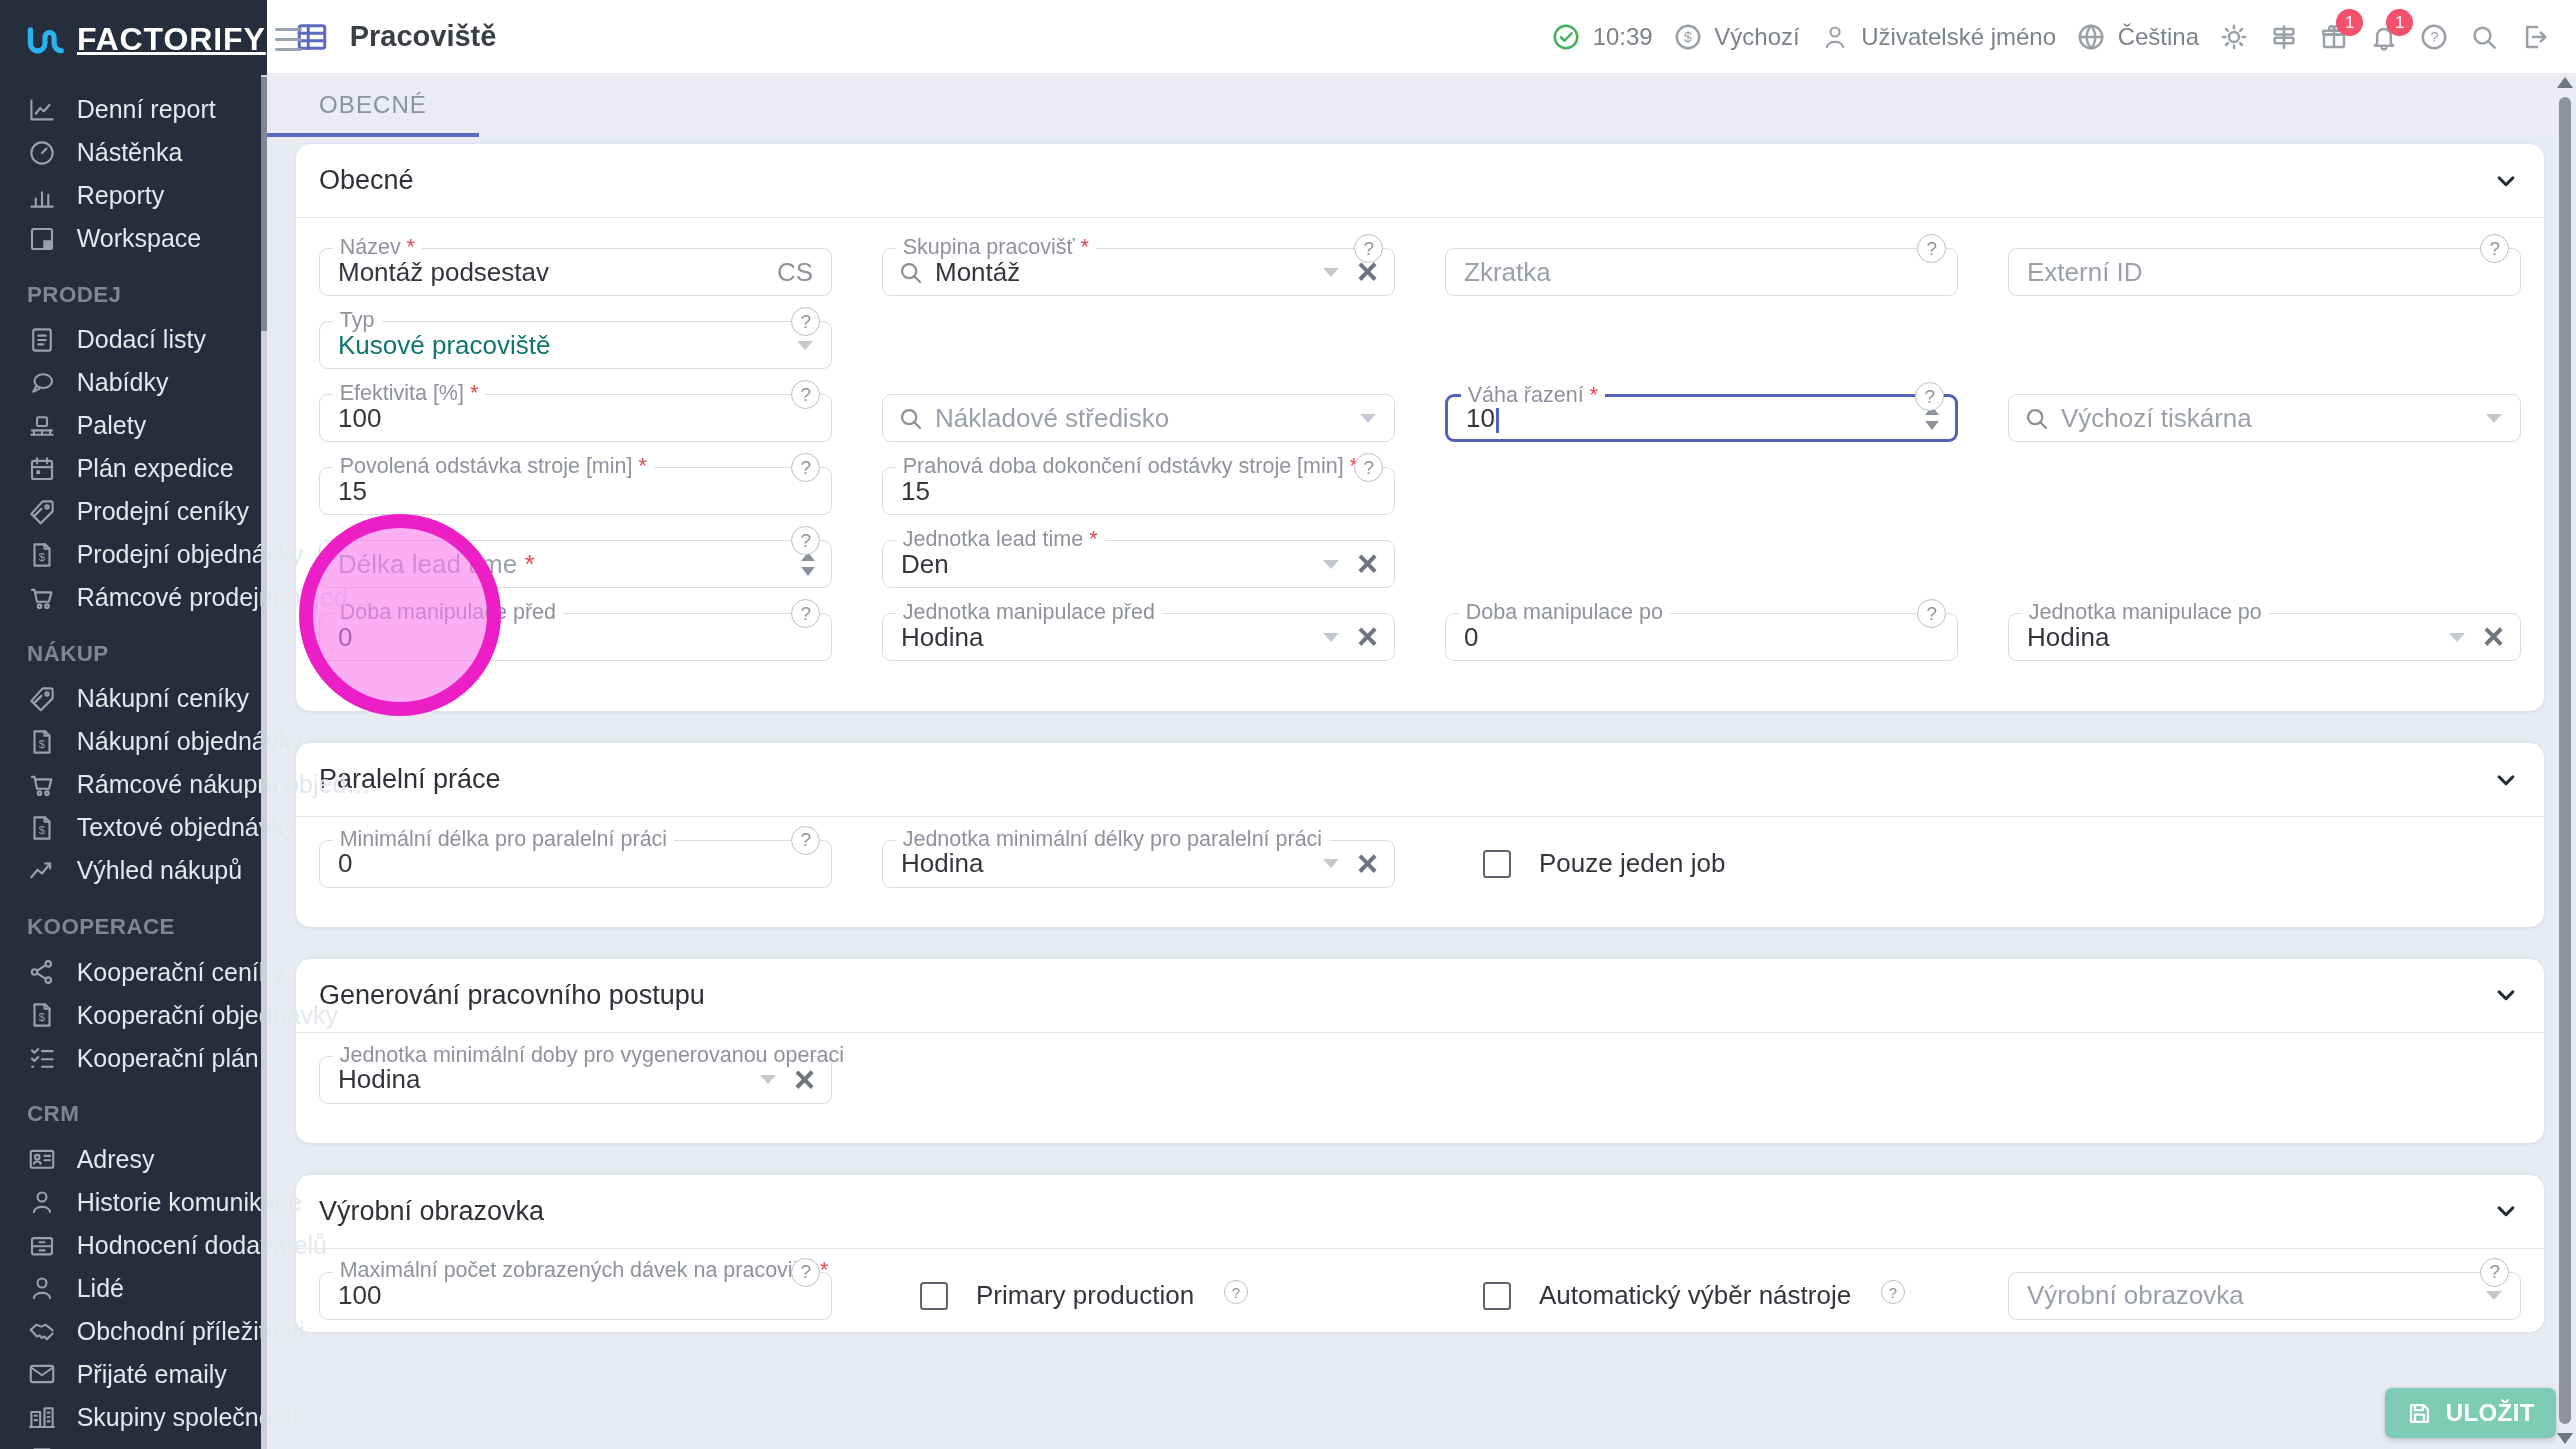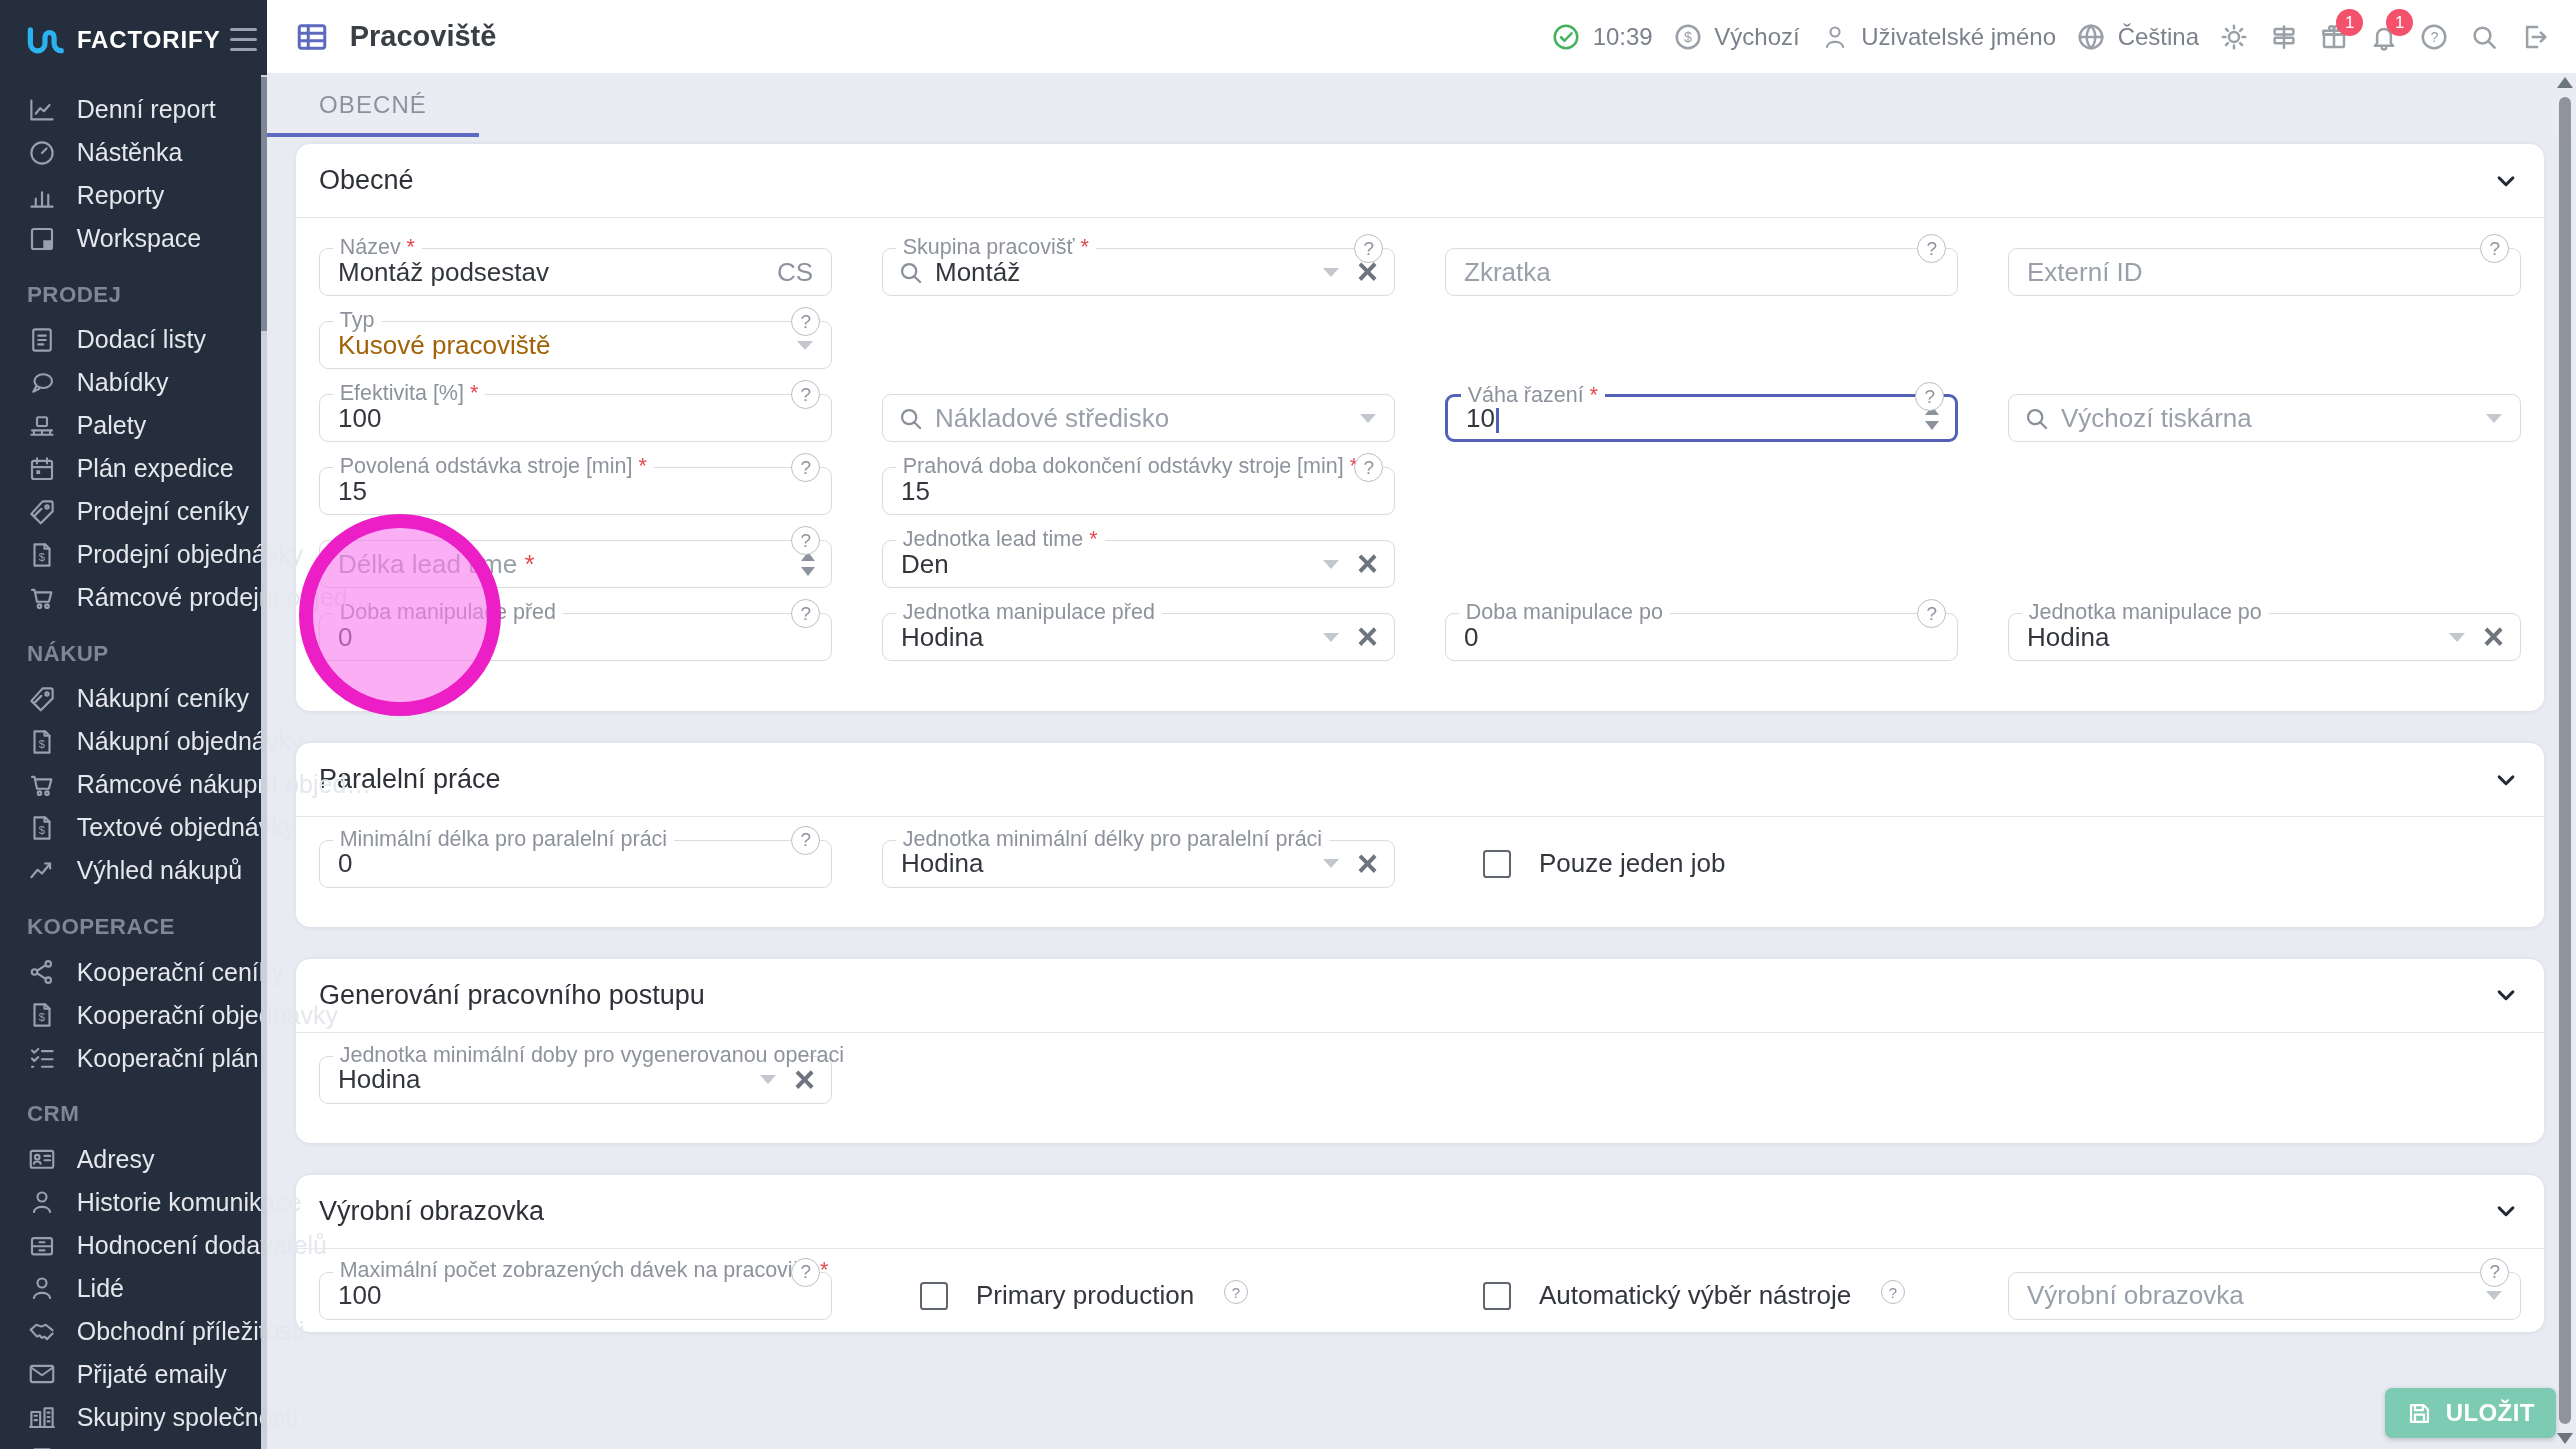--- a/index.html
+++ b/index.html
@@ -11,21 +11,21 @@
     overflow:hidden;
     color:#33373d;
   }
   svg { display:block; }
 
   
   .sidebar { position:absolute; left:0; top:0; width:267px; height:1449px; background:#252e3d; z-index:20; }
   .logo-row { height:79px; display:flex; align-items:center; padding:0 21.5px 0 19.7px; gap:7.2px; }
   .logo-mark { width:50px; height:39px; color:#2bb3f0; flex-shrink:0; }
   .logo-mark svg { width:100%; height:100%; }
-  .logo-text { color:#ffffff; font-size:24px; font-weight:800; letter-spacing:0.9px; }
+  .logo-text { color:#ffffff; font-size:32px; font-weight:800; letter-spacing:0.9px;text-decoration:underline; }
   .burger { margin-left:auto; display:flex; flex-direction:column; gap:6.3px; cursor:pointer; padding:5.4px 1.8px; }
   .burger i { display:block; width:27px; height:3.6px; background:#98a1af; border-radius:1.8px; }
   .nav { padding-top:9px; }
   .ssec { padding:21.5px 0 10.7px 27px; color:#7f8796; font-size:22.4px; font-weight:700; letter-spacing:0.4px; }
   .sitem { height:43px; display:flex; align-items:center; gap:19.7px; padding-left:27px; color:#e4e7ec; font-size:25px; cursor:pointer; white-space:nowrap; }
   .sitem .sic { width:30px; height:30px; color:#98a1af; flex-shrink:0; }
   .sitem .sic svg { width:100%; height:100%; }
   .side-sb { position:absolute; right:0; top:75px; bottom:0; width:6.3px; background:#ccd0dc; }
   .side-sb .sthumb { position:absolute; top:1.8px; left:0; width:6.3px; height:254px; background:#7e8798; }
 
@@ -78,21 +78,21 @@
   .clear { font-size:36px; color:#6f757e; margin-right:16px; line-height:1; flex-shrink:0; cursor:pointer; font-weight:700; }
   .clear::after { content:"×"; }
   .spin { display:flex; flex-direction:column; gap:6.3px; margin-right:16px; flex-shrink:0; cursor:pointer; }
   .spin i { width:0; height:0; border-left:7.2px solid transparent; border-right:7.2px solid transparent; display:block; }
   .spin .up { border-bottom:9px solid #8d939d; }
   .spin .dn { border-top:9px solid #8d939d; }
   .searchic { margin-left:14.3px; width:27px; height:27px; color:#8a9099; flex-shrink:0; }
   .searchic svg { width:100%; height:100%; }
   .field.focused { border:3.6px solid #5361b8; }
   .cursor { width:2.7px; height:30px; background:#5361b8; display:inline-block; vertical-align:-6.3px; margin-left:0.9px; }
-  .field.disabled .fval { color:#a16207; }
+  .field.disabled .fval { color:#0f766e; }
 
   .cbx { display:flex; align-items:center; gap:28px; align-self:center; cursor:pointer;padding-left:38px; }
   .cbox { width:28px; height:28px; border:2.7px solid #60666f; border-radius:3.6px; background:#fff; flex-shrink:0; }
   .cbl { font-size:26px; color:#33373d; white-space:nowrap; }
   .cbhelp { width:24px; height:24px; border:1.8px solid #b9bdc4; border-radius:50%; color:#8d929c; font-size:15px;
             display:flex; align-items:center; justify-content:center; align-self:flex-start; margin:0 0 0 1.8px; }
   .cbhelp::after { content:"?"; }
 
   
   .hl-circle { position:absolute; left:299px; top:514px; width:202px; height:202px; border-radius:50%;

